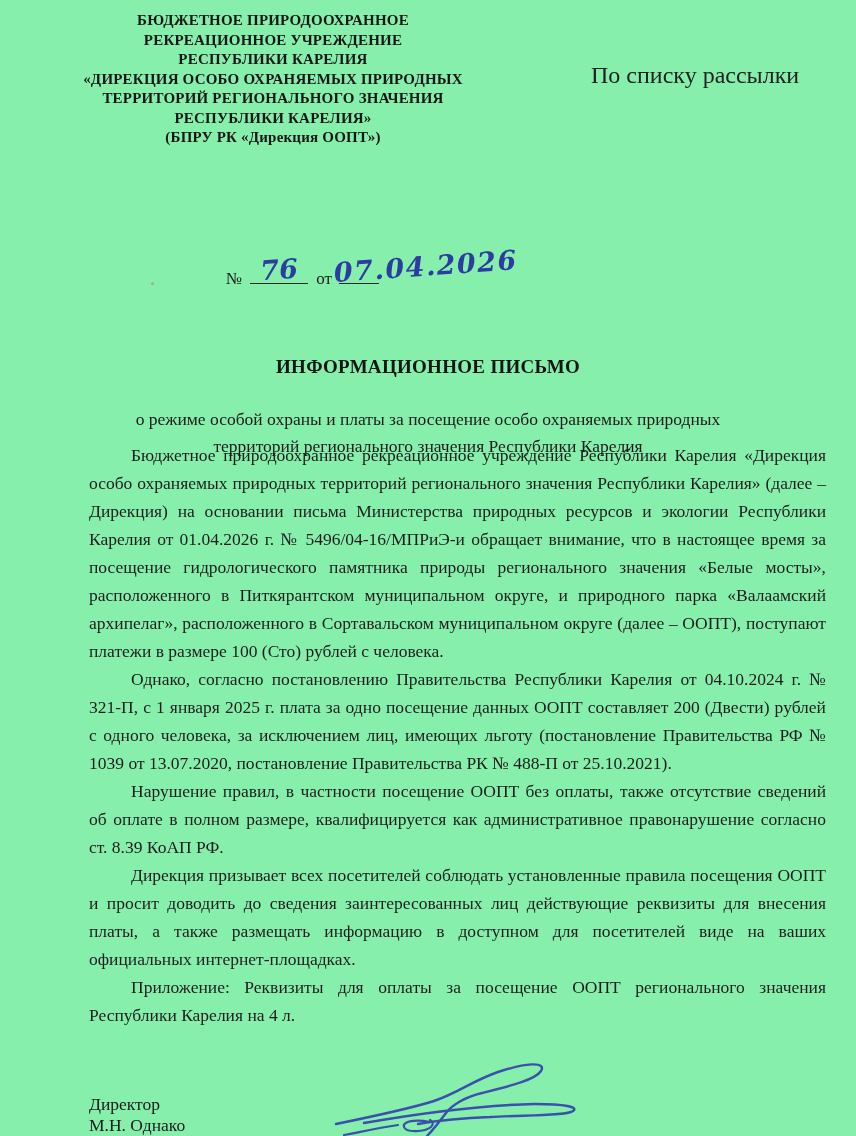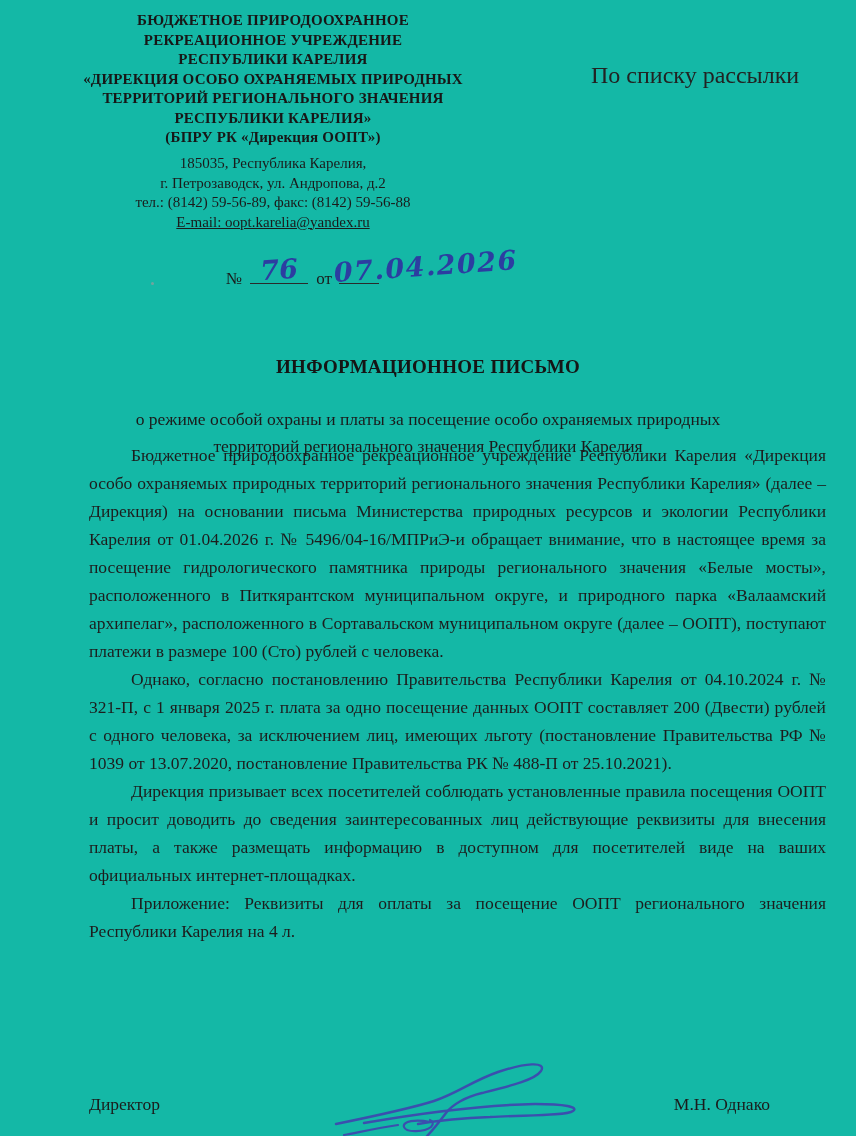--- a/index.html
+++ b/index.html
@@ -1,19 +1,19 @@
 <!DOCTYPE html>
 <html lang="ru"><head>
 <meta charset="utf-8">
 <style>
   * { margin:0; padding:0; box-sizing:border-box; }
   html, body { background:#ffffff; }
   .page {
     position:relative; width:856px; height:1136px; margin:0 auto;
-    background:#14b8a6; overflow:hidden;
+    background:#86efac; overflow:hidden;
     font-family:"Liberation Serif", serif; color:#1e1e1e;
   }
   .org-block {
     position:absolute; left:58px; top:11px; width:430px;
     text-align:center; font-weight:700; font-size:15px; line-height:19.5px;
     white-space:pre-line; letter-spacing:0.2px; color:#171717;
   }
   .dispatch {
     position:absolute; left:591px; top:62px; font-size:24px; color:#222;
   }
@@ -52,61 +52,56 @@
     text-align:center; font-size:17.5px; line-height:26.5px; color:#1b1b1b;
   }
   .body-text {
     position:absolute; left:89px; top:441px; width:737px;
     font-size:17.5px; line-height:28px; text-align:justify; color:#1d1d1d;
   }
   .body-text p { text-indent:42px; margin:0; }
   .attachment { margin-top:14px; }
   .sign-row {
     position:absolute; left:89px; top:1094px; width:681px;
-    display:flex; justify-content:space-between; font-size:17.5px; color:#1b1b1b;
+    display:flex; justify-content:space-between; font-size:17.5px; color:#1b1b1b;flex-direction:column;
   }
   .signature-svg {
     position:absolute; left:330px; top:1055px; width:330px; height:81px;
   }
 </style>
 </head>
 <body>
 
 <div class="page">
 
   <div class="org-block">БЮДЖЕТНОЕ ПРИРОДООХРАННОЕ
 РЕКРЕАЦИОННОЕ УЧРЕЖДЕНИЕ
 РЕСПУБЛИКИ КАРЕЛИЯ
 «ДИРЕКЦИЯ ОСОБО ОХРАНЯЕМЫХ ПРИРОДНЫХ
 ТЕРРИТОРИЙ РЕГИОНАЛЬНОГО ЗНАЧЕНИЯ
 РЕСПУБЛИКИ КАРЕЛИЯ»
 (БПРУ РК «Дирекция ООПТ»)</div>
 
   <div class="dispatch">По списку рассылки</div>
 
-  <div class="address-block">
-    <div class="address-lines">185035, Республика Карелия,
-г. Петрозаводск, ул. Андропова, д.2
-тел.: (8142) 59-56-89, факс: (8142) 59-56-88</div>
-    <div class="email-line">E-mail: oopt.karelia@yandex.ru</div>
-  </div>
 
   <div class="ref-line">
     <span>№</span><span class="blank blank-num"><span class="hand hand-num" style="color: rgb(44, 61, 161);">76</span></span><span>от</span><span class="blank blank-date"><span class="hand hand-date" style="color: rgb(44, 61, 161);">07.04.2026</span></span>
   </div>
 
   <div class="speck"></div>
 
   <div class="doc-title">ИНФОРМАЦИОННОЕ ПИСЬМО</div>
 
   <div class="doc-subtitle">о режиме особой охраны и платы за посещение особо охраняемых природных территорий регионального значения Республики Карелия</div>
 
   <div class="body-text">
     <p>Бюджетное природоохранное рекреационное учреждение Республики Карелия «Дирекция особо охраняемых природных территорий регионального значения Республики Карелия» (далее – Дирекция) на основании письма Министерства природных ресурсов и экологии Республики Карелия от 01.04.2026 г. № 5496/04-16/МПРиЭ-и обращает внимание, что в настоящее время за посещение гидрологического памятника природы регионального значения «Белые мосты», расположенного в Питкярантском муниципальном округе, и природного парка «Валаамский архипелаг», расположенного в Сортавальском муниципальном округе (далее – ООПТ), поступают платежи в размере 100 (Сто) рублей с человека.</p>
     <p>Однако, согласно постановлению Правительства Республики Карелия от 04.10.2024 г. № 321-П, с 1 января 2025 г. плата за одно посещение данных ООПТ составляет 200 (Двести) рублей с одного человека, за исключением лиц, имеющих льготу (постановление Правительства РФ № 1039 от 13.07.2020, постановление Правительства РК № 488-П от 25.10.2021).</p>
+    <p>Нарушение правил, в частности посещение ООПТ без оплаты, также отсутствие сведений об оплате в полном размере, квалифицируется как административное правонарушение согласно ст. 8.39 КоАП РФ.</p>
     <p>Дирекция призывает всех посетителей соблюдать установленные правила посещения ООПТ и просит доводить до сведения заинтересованных лиц действующие реквизиты для внесения платы, а также размещать информацию в доступном для посетителей виде на ваших официальных интернет-площадках.</p>
     <p class="attachment">Приложение: Реквизиты для оплаты за посещение ООПТ регионального значения Республики Карелия на 4 л.</p>
   </div>
 
   <div class="sign-row">
     <span>Директор</span>
     <span>М.Н. Однако</span>
   </div>
 
   <svg class="signature-svg" viewBox="0 0 330 81" xmlns="http://www.w3.org/2000/svg">

